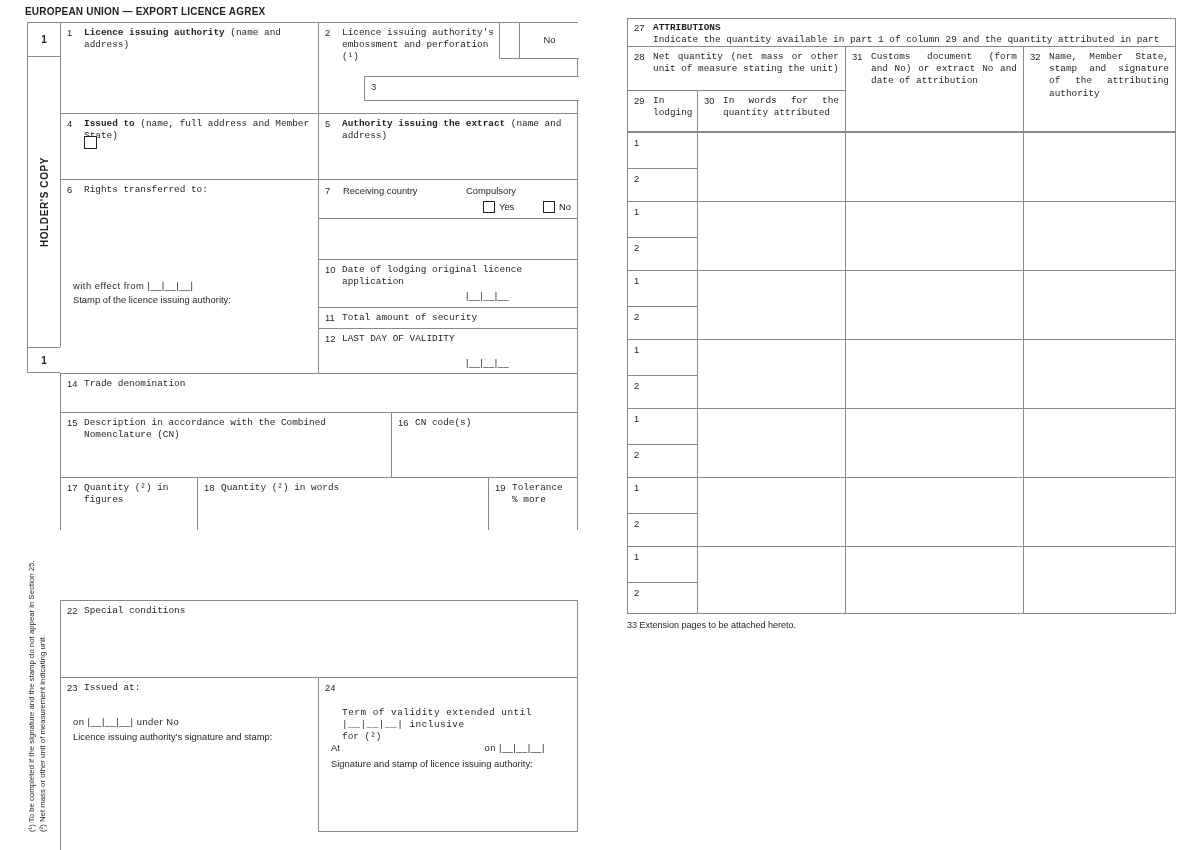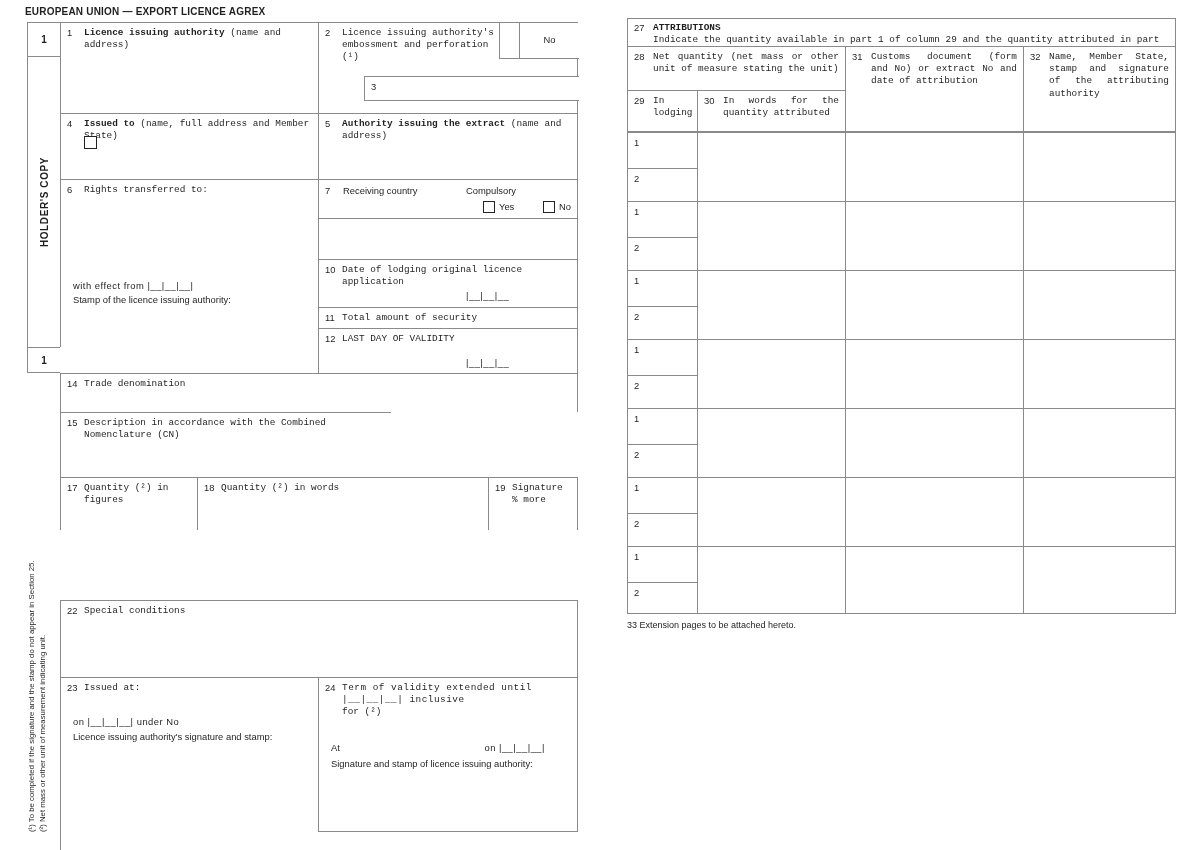--- a/index.html
+++ b/index.html
@@ -159,38 +159,44 @@
       <span class="body">Trade denomination</span>
     </div>
   </div>
 
   <div class="cell bt bl pad" style="left:33px;top:390px;width:331px;height:65px;">
     <div class="row">
       <span class="num">15</span>
       <span class="body">Description in accordance with the Combined Nomenclature (CN)</span>
     </div>
   </div>
+  <div class="cell bt bl br pad" style="left:364px;top:390px;width:187px;height:65px;">
+    <div class="row">
+      <span class="num">16</span>
+      <span class="body">CN code(s)</span>
+    </div>
+  </div>
 
   <div class="cell bt bl pad" style="left:33px;top:455px;width:137px;height:53px;">
     <div class="row">
       <span class="num">17</span>
       <span class="body">Quantity (²) in figures</span>
     </div>
   </div>
   <div class="cell bt bl pad" style="left:170px;top:455px;width:291px;height:53px;">
     <div class="row">
       <span class="num">18</span>
       <span class="body">Quantity (²) in words</span>
     </div>
   </div>
   <div class="cell bt bl br pad" style="left:461px;top:455px;width:90px;height:53px;">
     <div class="row">
       <span class="num">19</span>
       <span class="body">
-        <span style="display:block;">Signature</span>
+        <span style="display:block;">Tolerance</span>
         <span style="display:block;">% more</span>
       </span>
     </div>
   </div>
 
 
   <div class="cell bt bl br pad" style="left:33px;top:578px;width:518px;height:77px;">
     <div class="row">
       <span class="num">22</span>
       <span class="body">Special conditions</span>
@@ -202,21 +208,21 @@
       <span class="num">23</span>
       <span class="body">Issued at:</span>
     </div>
     <span class="abs datefield" style="left:12px;top:38px;">on |__|__|__| under No</span>
     <span class="abs" style="left:12px;top:53px;">Licence issuing authority's signature and stamp:</span>
   </div>
   <div class="cell bt bl br bb pad" style="left:291px;top:655px;width:260px;height:155px;">
     <div class="row">
       <span class="num">24</span>
       <span class="body">
-        <span style="display:block;" class="datefield">Term of validity extended until |__|__|__| inclusive</span>
+        <span style="display:block;margin-top:25px;" class="datefield">Term of validity extended until |__|__|__| inclusive</span>
         <span style="display:block;">for (²)</span>
       </span>
     </div>
     <span class="abs" style="left:12px;top:64px;right:32px;display:flex;justify-content:space-between;">
       <span>At</span>
       <span class="datefield">on |__|__|__|</span>
     </span>
     <span class="abs" style="left:12px;top:80px;">Signature and stamp of licence issuing authority:</span>
   </div>
 </div>

